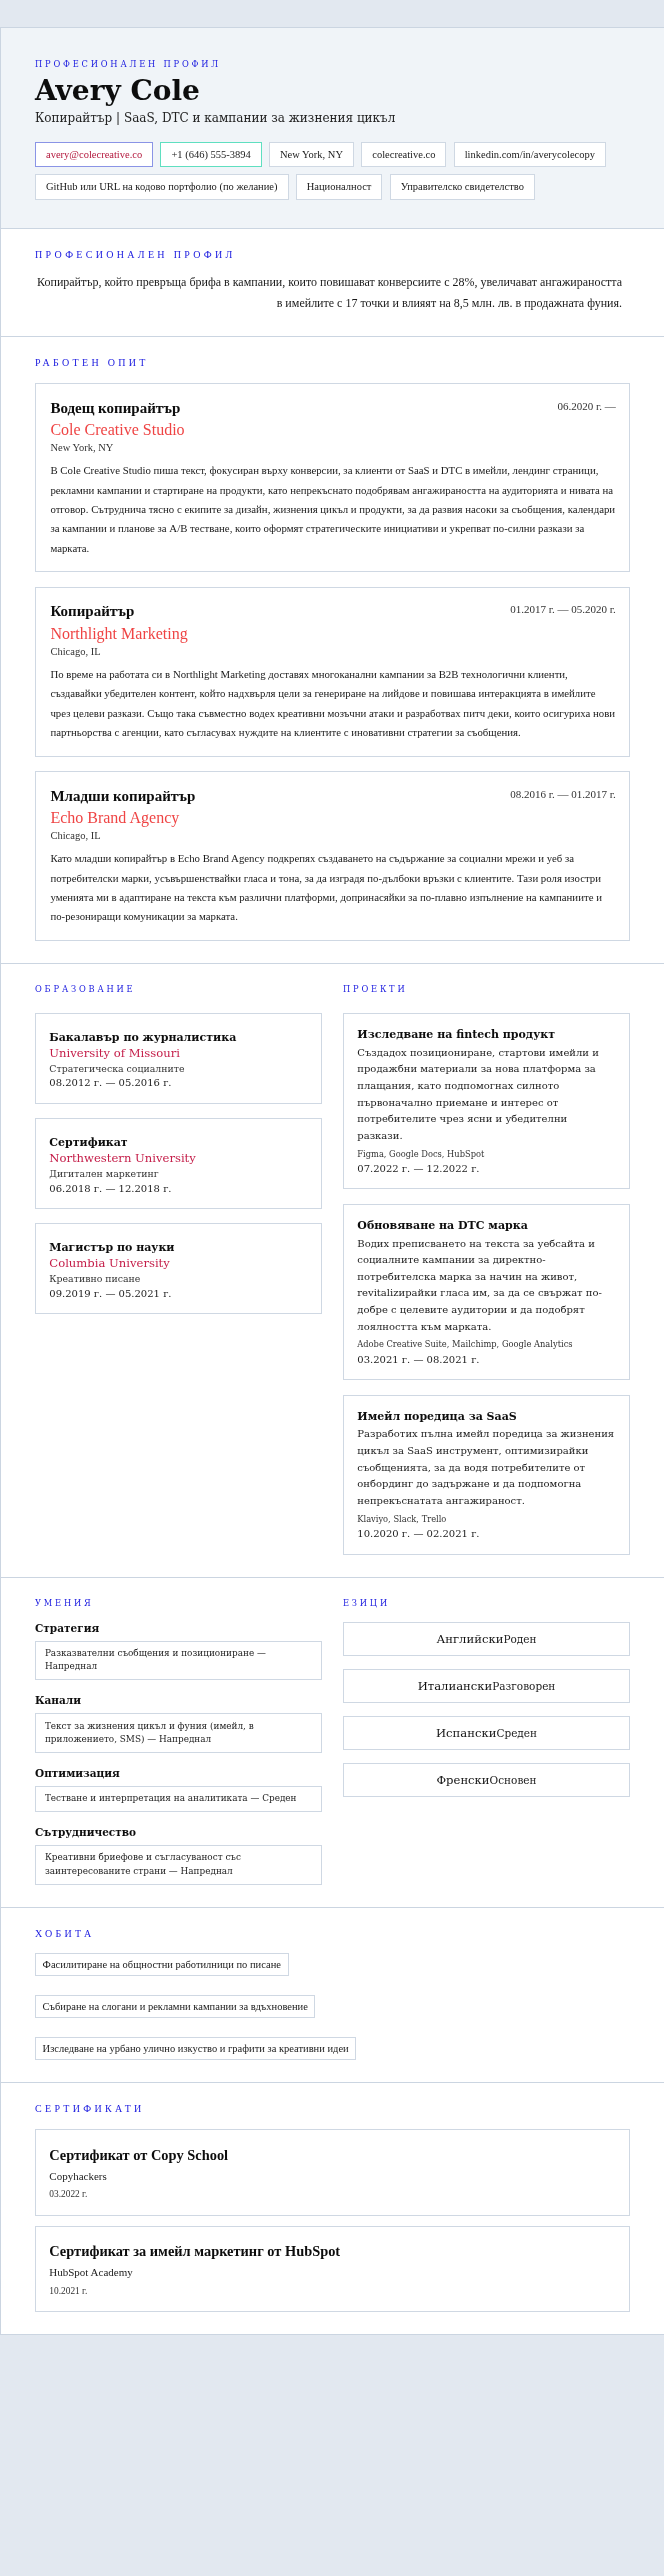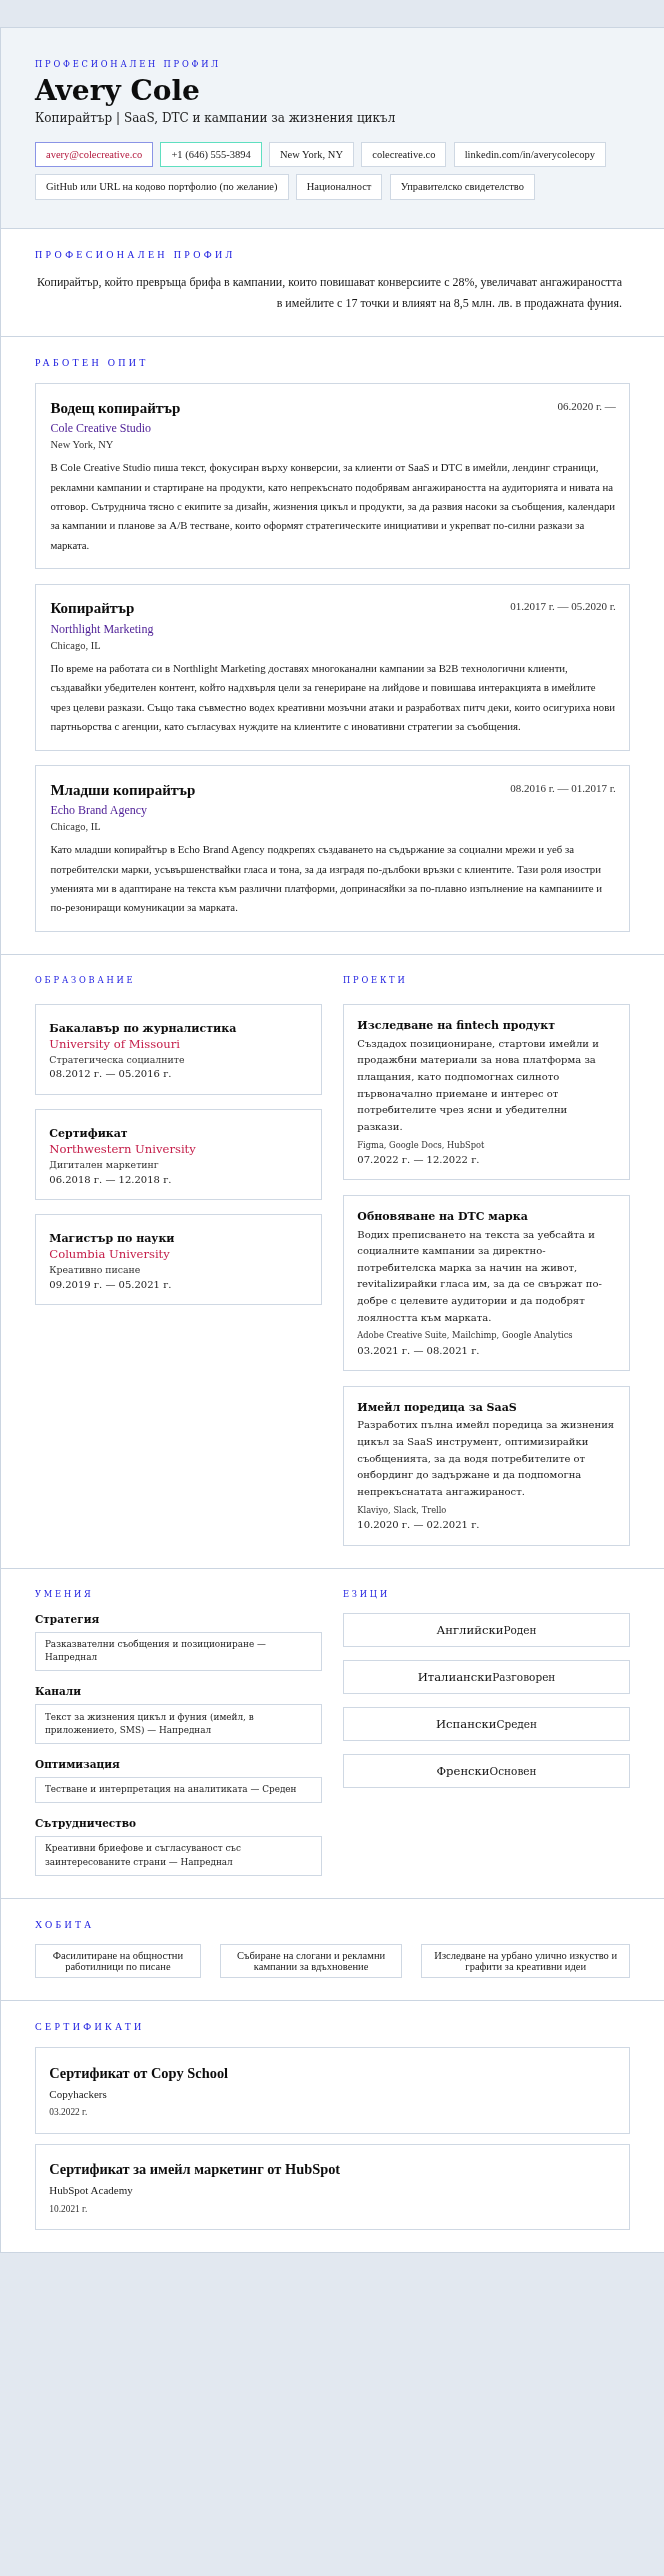--- a/index.html
+++ b/index.html
@@ -43,21 +43,21 @@
   .chip.email { border-color: #8a94e6; color: #b3173c; }
   .chip.phone { border-color: #5fdfc0; }
   .summary-text { font-size: 12px; line-height: 21px; margin: 12px 8px 0 0; font-family: "Liberation Serif", serif; text-align: right; }
 
   .card { border: 0.8px solid #cfd8e3; background: #ffffff; }
   .exp-card { padding: 15.5px 13.3px 13.3px 14.4px; margin-top: 15.5px; }
   .exp-card + .exp-card { margin-top: 14.4px; }
   .exp-head { display: flex; justify-content: space-between; align-items: flex-start; }
   .exp-title { font-family: "Liberation Serif", serif; font-size: 15px; font-weight: bold; margin: 0; color: #0d0d0d; }
   .exp-dates { font-family: "Liberation Serif", serif; font-size: 11px; color: #333; }
-  .exp-company { font-family: "Liberation Serif", serif; font-size: 12px; color: #4c1d95; margin-top: 4.4px; }
+  .exp-company { font-family: "Liberation Serif", serif; font-size: 16px; color: #ef4444; margin-top: 4.4px; }
   .exp-loc { font-family: "Liberation Serif", serif; font-size: 10.5px; color: #333; margin-top: 3.3px; }
   .exp-desc { font-family: "Liberation Serif", serif; font-size: 10.8px; line-height: 19.4px; margin: 7.8px 0 0 0; color: #1a1a1a; }
 
   .two-col { display: flex; gap: 21px; }
   .col { flex: 1; }
   .edu-card { padding: 16.6px 13.3px 14.4px 13.3px; margin-top: 19px; }
   .edu-card + .edu-card { margin-top: 14.4px; }
   .edu-degree { font-size: 11px; font-weight: bold; color: #0d0d0d; }
   .edu-school { font-size: 11.6px; color: #c41b47; margin-top: 2.2px; }
   .edu-field { font-size: 9.4px; color: #333; margin-top: 3.3px; }
@@ -70,21 +70,21 @@
   .proj-tools { font-size: 8.3px; color: #333; margin-top: 3.3px; line-height: 13.3px; }
   .proj-dates { font-size: 10px; color: #222; margin-top: 2.2px; }
 
   .skill-cat { font-size: 10.5px; font-weight: bold; color: #0d0d0d; margin-top: 14.4px; }
   .skill-box { font-size: 8.9px; line-height: 13.3px; color: #222; padding: 5.5px 8.9px; margin-top: 6.6px; border: 0.8px solid #cfd8e3; }
   .lang-row { display: flex; justify-content: center; align-items: center; padding: 8.9px 10px; border: 0.8px solid #cfd8e3; margin-top: 13.3px; }
   .lang-row:first-of-type { margin-top: 14.4px; }
   .lang-name { font-size: 11.6px; color: #111; }
   .lang-level { font-size: 10.5px; color: #222; }
 
-  .hobby-list { display: flex; flex-direction: row; align-items: flex-start; gap: 19px; margin-top: 14.4px; text-align: center; }
+  .hobby-list { display: flex; flex-direction: column; align-items: flex-start; gap: 19px; margin-top: 14.4px; }
   .hobby { font-family: "Liberation Serif", serif; font-size: 10.5px; padding: 5px 6.6px; border: 0.8px solid #cfd8e3; color: #1a1a1a; }
 
   .cert-card { padding: 16.6px 13.3px 15.5px 13.3px; margin-top: 15.5px; }
   .cert-card + .cert-card { margin-top: 10px; }
   .cert-title { font-family: "Liberation Serif", serif; font-size: 14.4px; font-weight: bold; color: #0d0d0d; }
   .cert-issuer { font-family: "Liberation Serif", serif; font-size: 11px; color: #222; margin-top: 5.5px; }
   .cert-date { font-family: "Liberation Serif", serif; font-size: 9.4px; color: #333; margin-top: 7.8px; }
   .serif-label { font-family: "Liberation Serif", serif; letter-spacing: 3.3px; font-size: 10px; }
 </style>
 </head>

